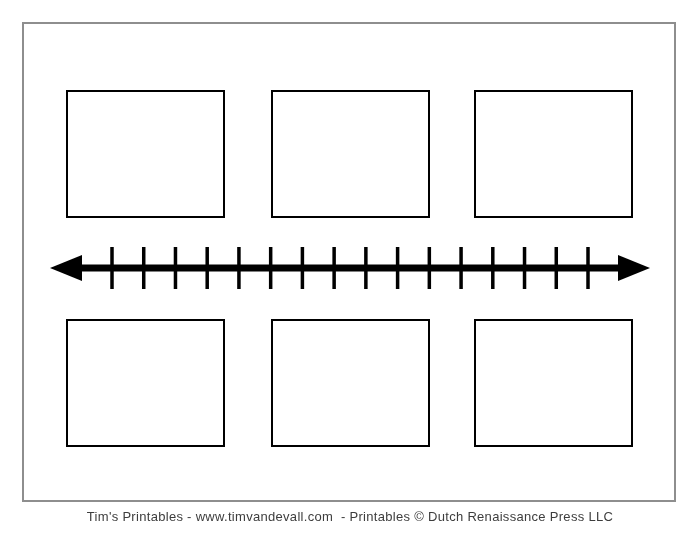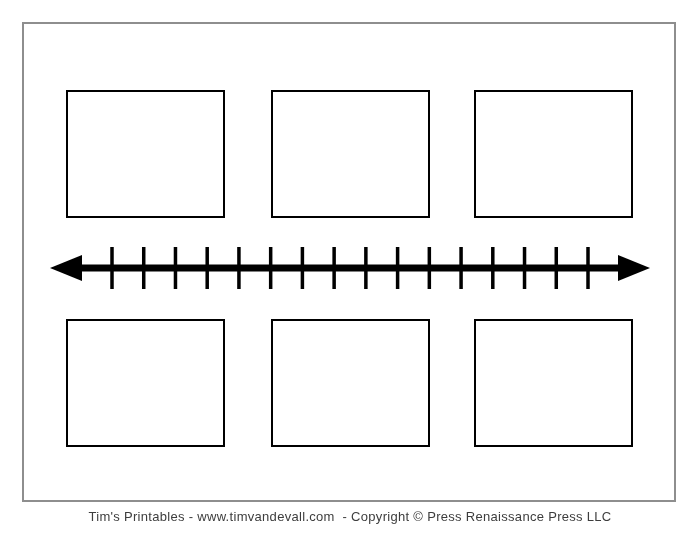--- a/index.html
+++ b/index.html
@@ -86,15 +86,15 @@
         <rect x="355.85" y="7" width="3.5" height="42" fill="#000000"></rect>
         <rect x="387.58" y="7" width="3.5" height="42" fill="#000000"></rect>
         <rect x="419.32" y="7" width="3.5" height="42" fill="#000000"></rect>
         <rect x="451.05" y="7" width="3.5" height="42" fill="#000000"></rect>
         <rect x="482.78" y="7" width="3.5" height="42" fill="#000000"></rect>
         <rect x="514.52" y="7" width="3.5" height="42" fill="#000000"></rect>
         <rect x="546.25" y="7" width="3.5" height="42" fill="#000000"></rect>
       </g>
   </svg>
 
-  <div class="footer">Tim's Printables - www.timvandevall.com  - Copyright © Press Renaissance Press LLC</div>
+  <div class="footer">Tim's Printables - www.timvandevall.com  - Printables © Dutch Renaissance Press LLC</div>
 
 </div>
 
 </body></html>

